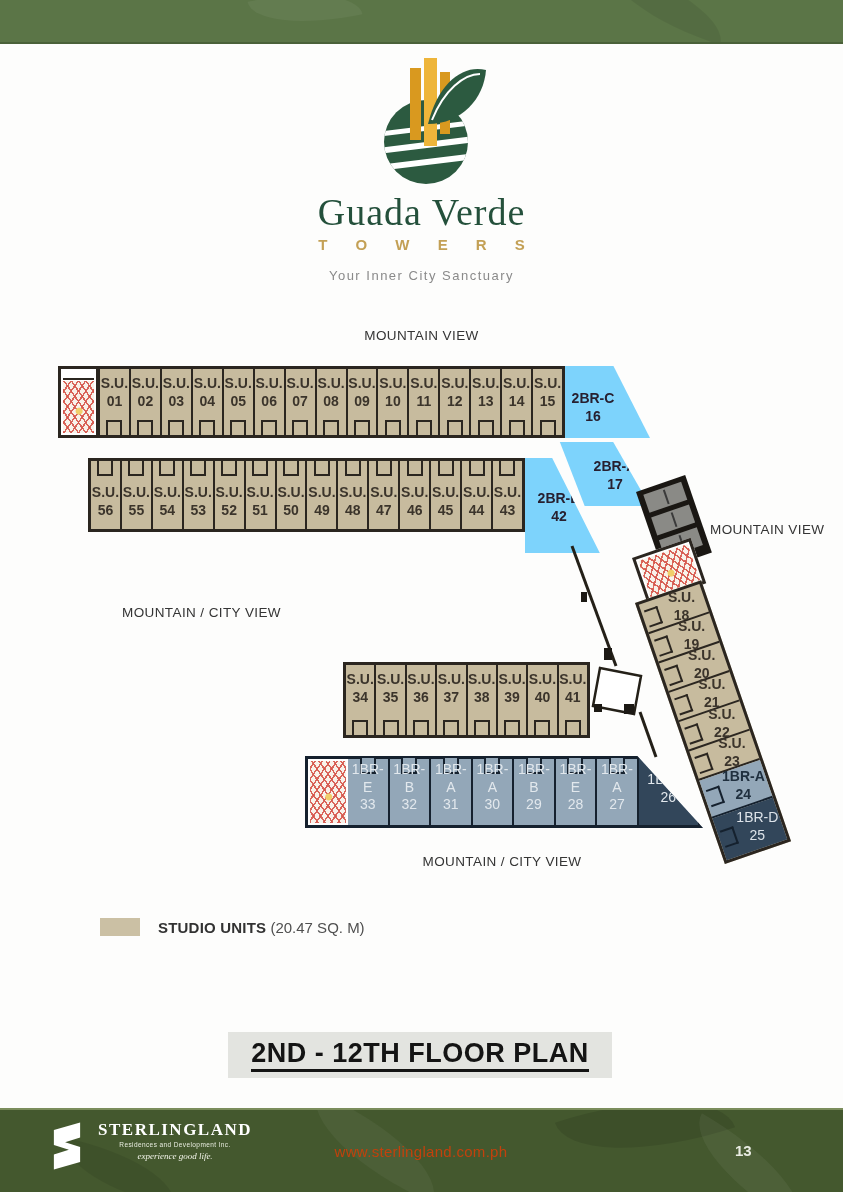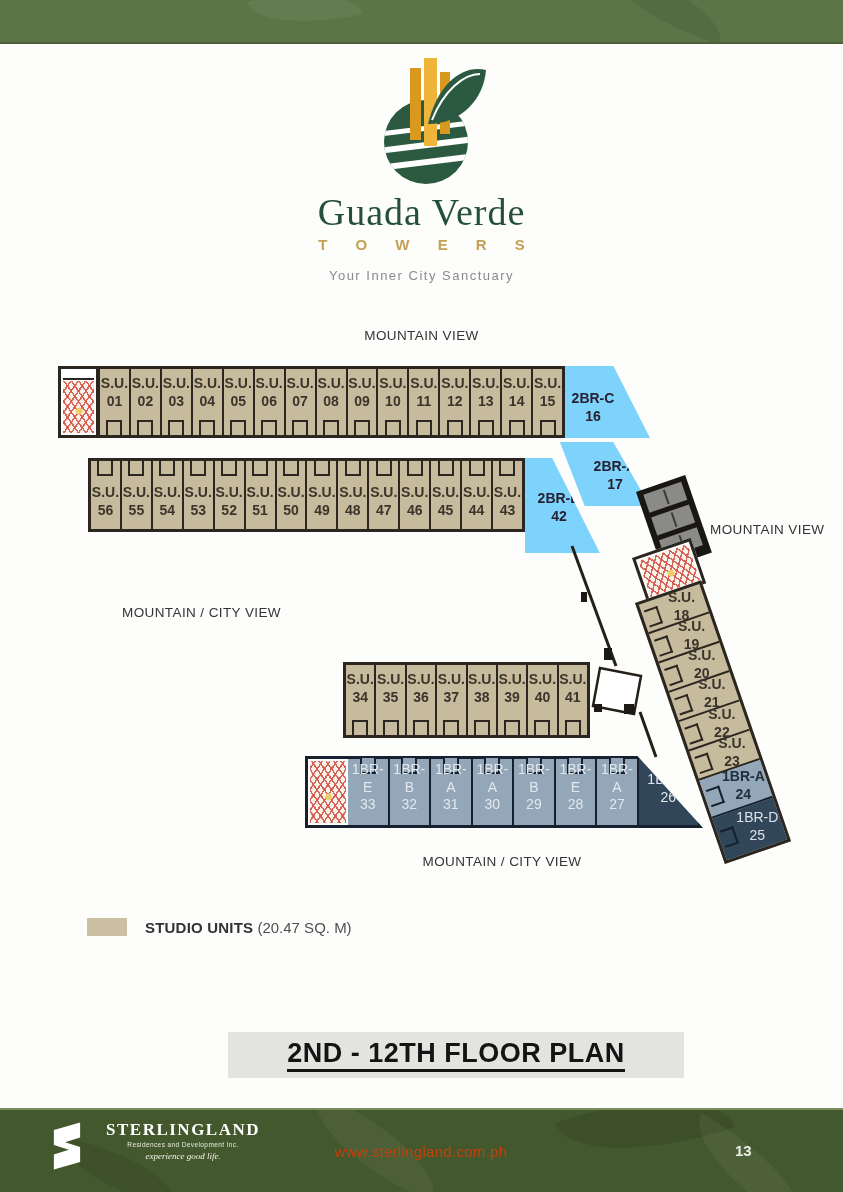--- a/index.html
+++ b/index.html
@@ -100,36 +100,36 @@
       transform:translateY(-50%) rotate(19deg);}
   #wing-right .cell.blue .u-label{color:#20303f;font-weight:600;}
   #wing-right .cell.blue-dark .u-label{color:#dde3e9;font-weight:400;}
   #wing-right .alcove{left:3px;top:50%;margin-top:-8px;margin-left:0;border-left:none;}
   #wing-right .cell.blue .alcove,#wing-right .cell.blue-dark .alcove{border-color:#15212e;}
 
   
   .overlay{position:absolute;left:0;top:0;pointer-events:none;}
 
   
-  .legend{position:absolute;left:87px;top:917px;}
+  .legend{position:absolute;left:100px;top:917px;}
   .legend-row{display:flex;align-items:center;height:20px;margin-bottom:7px;}
   .swatch{width:40px;height:18px;margin-right:18px;flex:none;}
   .legend-text{font-size:15px;color:#3c3c3c;}
   .legend-text b{font-weight:700;color:#323232;letter-spacing:.2px;}
   .legend-text span{color:#4f4f4f;}
 
   
-  .floor-title-bar{position:absolute;left:228px;top:1032px;width:456px;height:46px;background:#e3e4e0;
+  .floor-title-bar{position:absolute;left:228px;top:1032px;width:384px;height:46px;background:#e3e4e0;
        display:flex;align-items:center;justify-content:center;}
   .floor-title-bar span{font-size:27px;font-weight:900;color:#141414;letter-spacing:.5px;
        border-bottom:3px solid #141414;line-height:1.15;}
 
   
   .f-logo{position:absolute;left:52px;top:1120px;display:flex;align-items:flex-start;}
-  .f-logo-text{margin-left:24px;color:#fff;}
+  .f-logo-text{margin-left:16px;color:#fff;}
   .f-brand{font-family:"Liberation Serif",serif;font-size:17px;letter-spacing:1.5px;font-weight:700;}
   .f-brand-sub{font-size:6.5px;letter-spacing:.4px;margin-top:1px;text-align:center;color:#e8ecdf;}
   .f-brand-tag{font-family:"Liberation Serif",serif;font-style:italic;font-size:9px;margin-top:3px;
                text-align:center;color:#f2f4e9;}
   .f-site{position:absolute;left:271px;top:1143px;width:300px;text-align:center;
           font-size:15px;color:#c2410c;letter-spacing:.3px;}
   .f-page{position:absolute;left:735px;top:1142px;font-size:15px;font-weight:700;color:#e9ece3;}
 </style>
 </head>
 <body>

